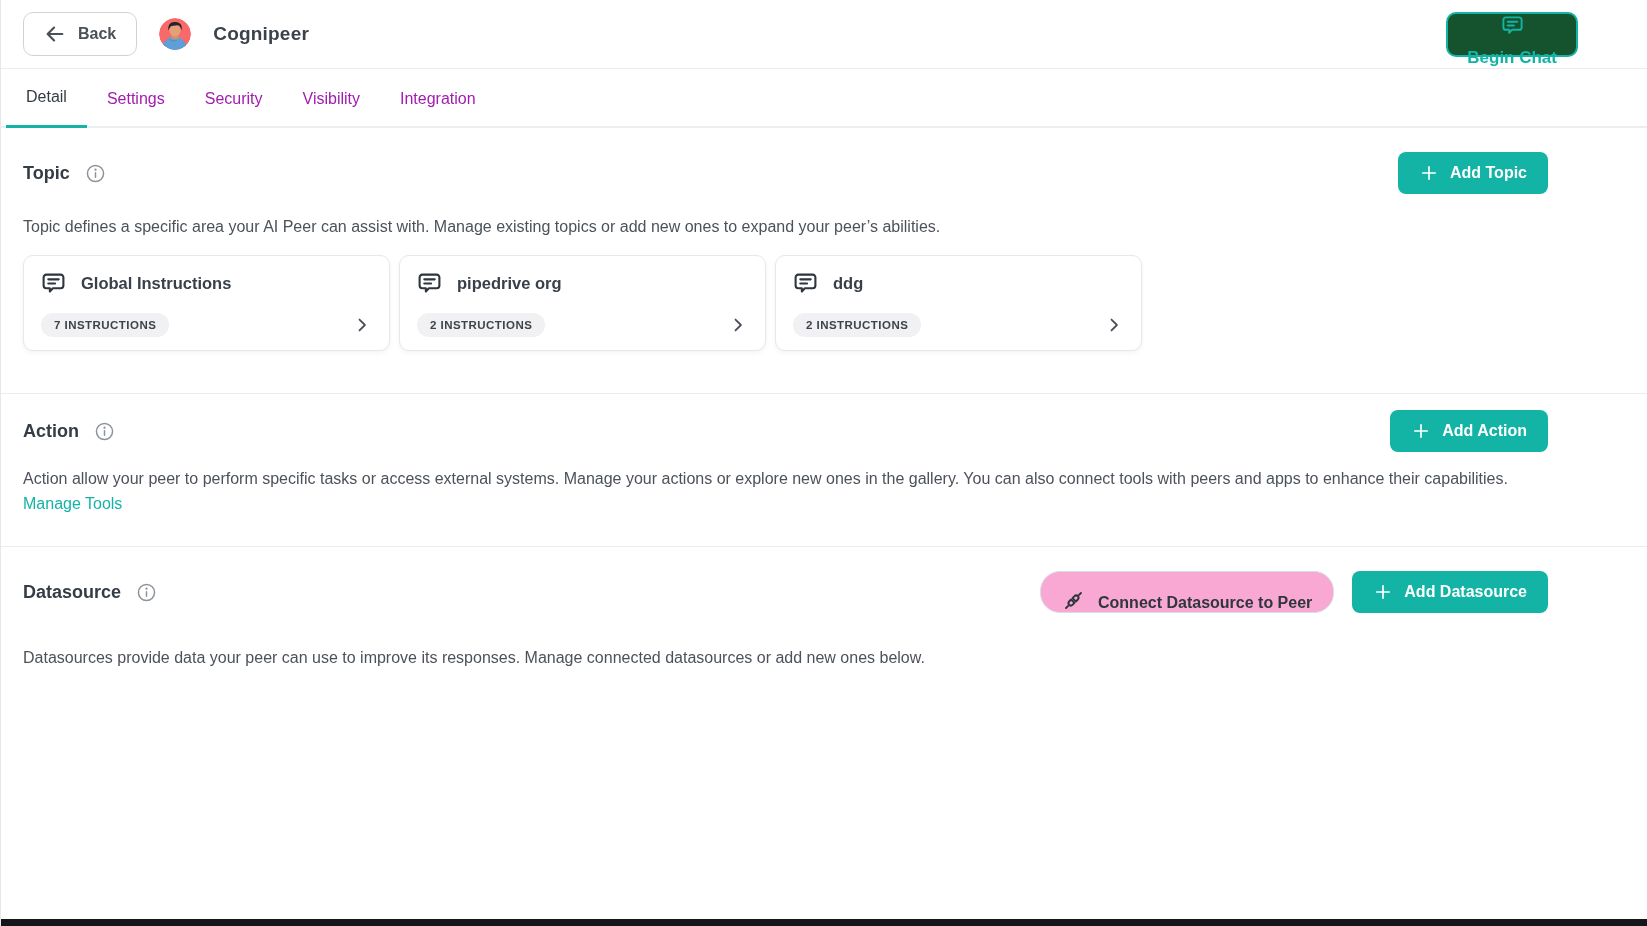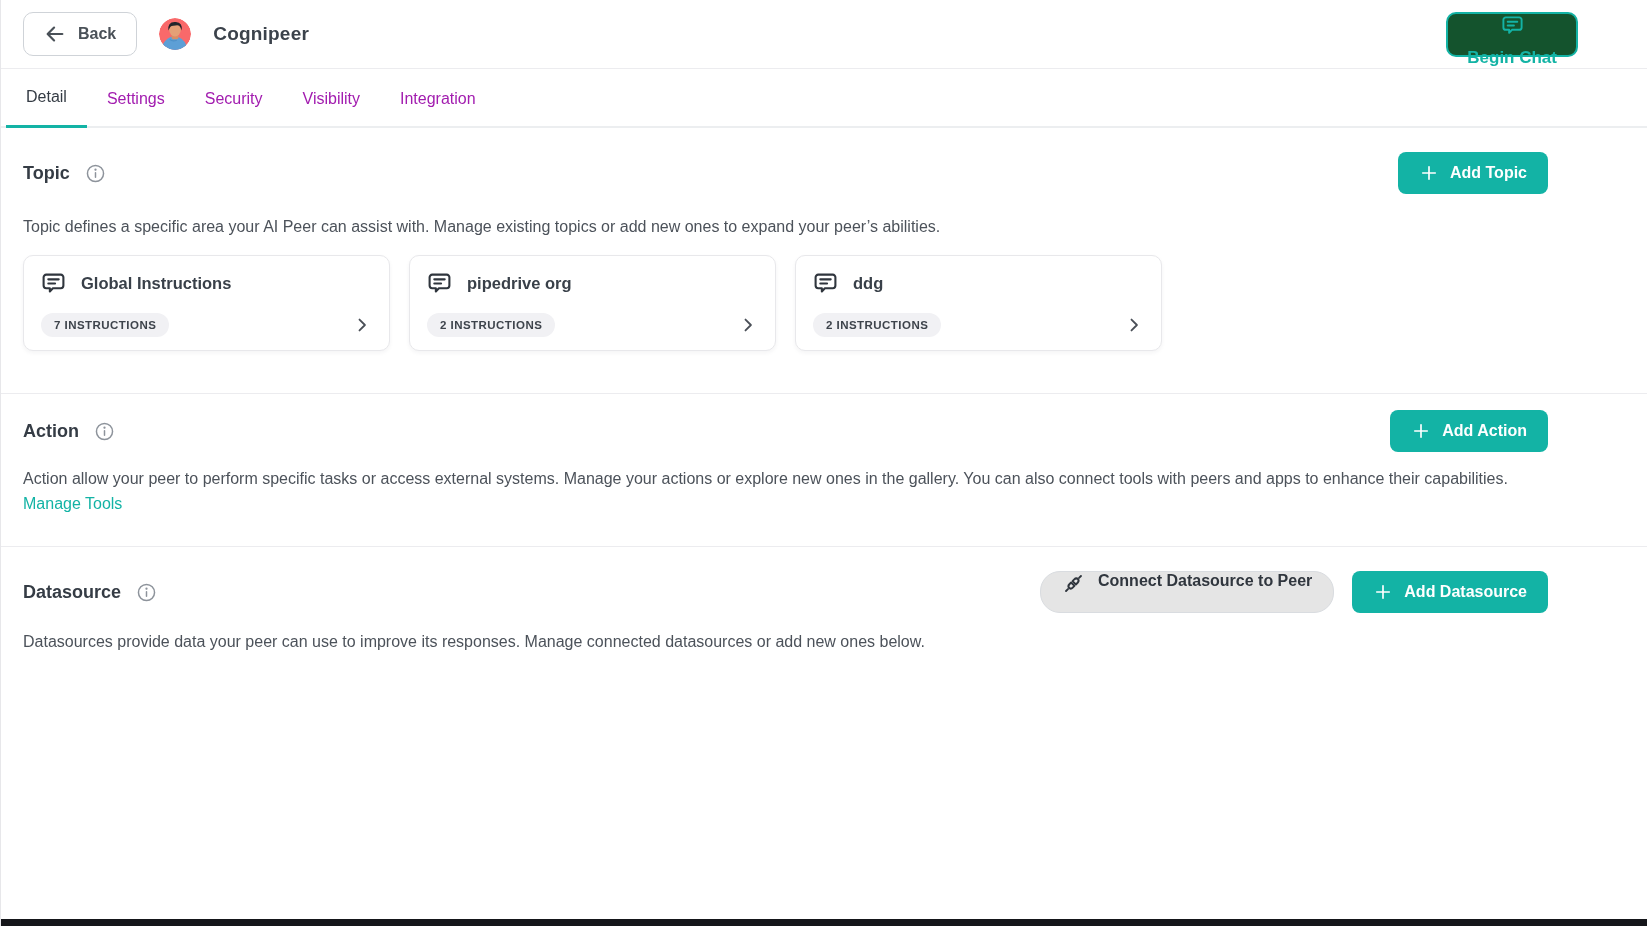--- a/index.html
+++ b/index.html
@@ -50,21 +50,21 @@
   .info-icon { margin-left:15px; display:inline-flex; color:#8d939b; }
   .teal-btn {
     margin-left:auto; display:inline-flex; align-items:center; gap:11px;
     height:42px; padding:8px 21px; background:var(--accent); border:none;
     border-radius:8px; cursor:pointer; font-family:inherit;
     font-size:16px; font-weight:700; color:#fff; white-space:nowrap;
   }
   .section-desc { margin-top:20px; font-size:16px; color:#4c525a; line-height:25px; max-width:1505px; }
   .link { color:var(--accent); font-weight:400; cursor:pointer; text-decoration:none;margin-top:16px; }
   
-  .cards { display:flex; gap:19px; margin-top:16px; }
+  .cards { display:flex; gap:9px; margin-top:16px; }
   .card {
     width:367px; height:96px; background:#fff; cursor:pointer;
     border:1px solid #e8e8eb; border-radius:10px;
     box-shadow:0 2px 4px rgba(40,45,60,.05);
     padding:15px 17px 13px 17px; display:flex; flex-direction:column; justify-content:space-between;
   }
   .card-top { display:flex; align-items:center; gap:15px; }
   .card-icon { color:#2f353d; display:inline-flex; }
   .card-title { font-size:16.5px; font-weight:700; color:#394049; }
   .card-bottom { display:flex; align-items:center; justify-content:space-between; }
@@ -72,22 +72,22 @@
     background:#f1f1f4; border-radius:999px; padding:6px 13px;
     font-size:11.5px; font-weight:700; letter-spacing:.04em; color:#3d434b;
   }
   .chevron { color:#4a4f57; display:inline-flex; }
   
   .sect-hr1 { margin-top:42px; }
   .sect-hr2 { margin-top:30px; }
   
   .ds-buttons { margin-left:auto; display:flex; gap:18px; }
   .white-btn {
-    display:inline-flex; align-items:flex-start; gap:13px;
-    height:42px; padding:0 21px; background:#e5e5e5; cursor:pointer;
+    display:inline-flex; align-items:flex-end; gap:13px;
+    height:42px; padding:0 21px; background:#f9a8d4; cursor:pointer;
     border:1px solid #d9dce0; border-radius:20px;
     font-family:inherit; font-size:16px; font-weight:700; color:#30363e;
   }
   .bottom-bar { position:absolute; left:0; bottom:0; width:100%; height:7px; background:#15161a; }
 </style>
 </head>
 <body>
 
 <div class="page">
 
@@ -286,17 +286,17 @@
           <span style="display:inline-flex">
             <svg width="20" height="20" viewBox="0 0 24 24" fill="none" stroke="#fff" stroke-width="2" stroke-linecap="round">
                 <line x1="12" y1="4.5" x2="12" y2="19.5"></line>
                 <line x1="4.5" y1="12" x2="19.5" y2="12"></line>
               </svg>
           </span>
           <span>Add Datasource</span>
         </button>
       </span>
     </div>
-    <p class="section-desc" style="margin-top:16px">Datasources provide data your peer can use to improve its responses. Manage connected datasources or add new ones below.</p>
+    <p class="section-desc" style="margin-top:32px">Datasources provide data your peer can use to improve its responses. Manage connected datasources or add new ones below.</p>
   </div>
 
   <div class="bottom-bar"></div>
 </div>
 
 </body></html>

